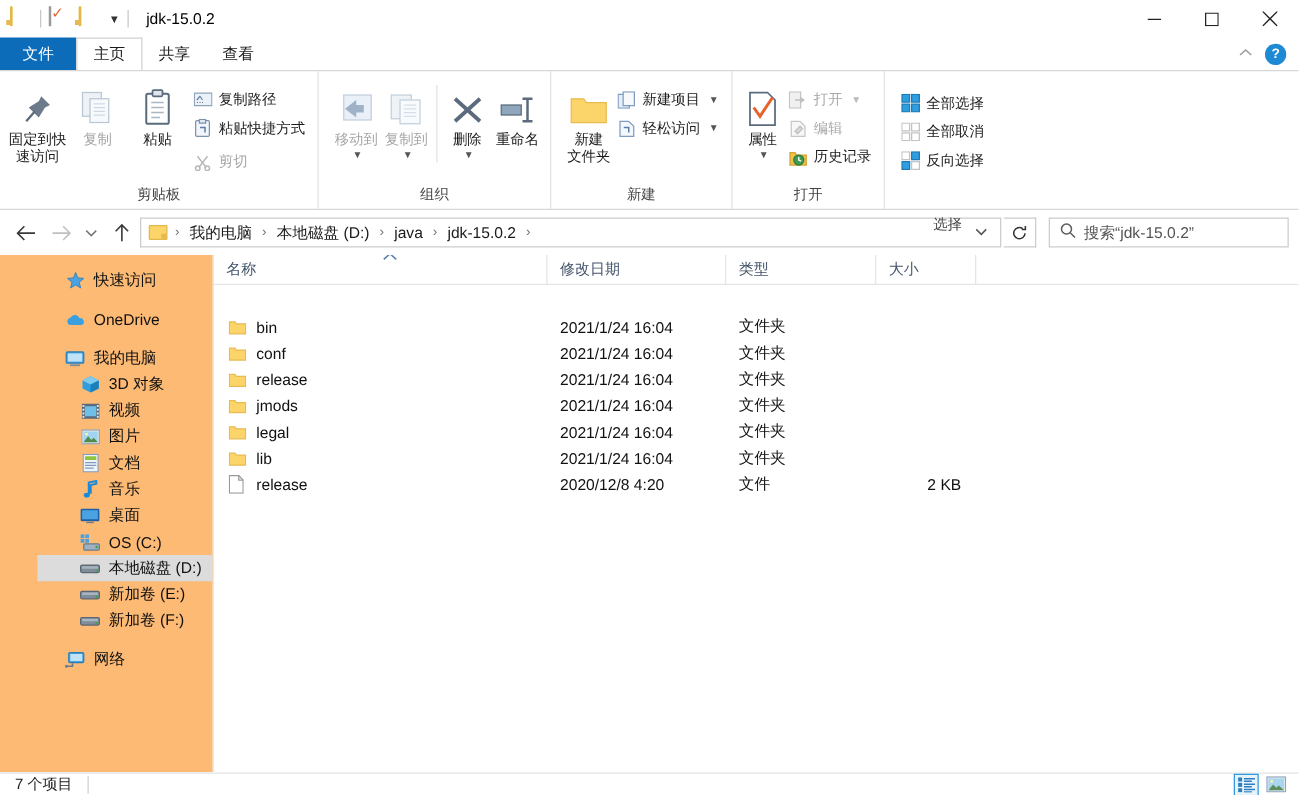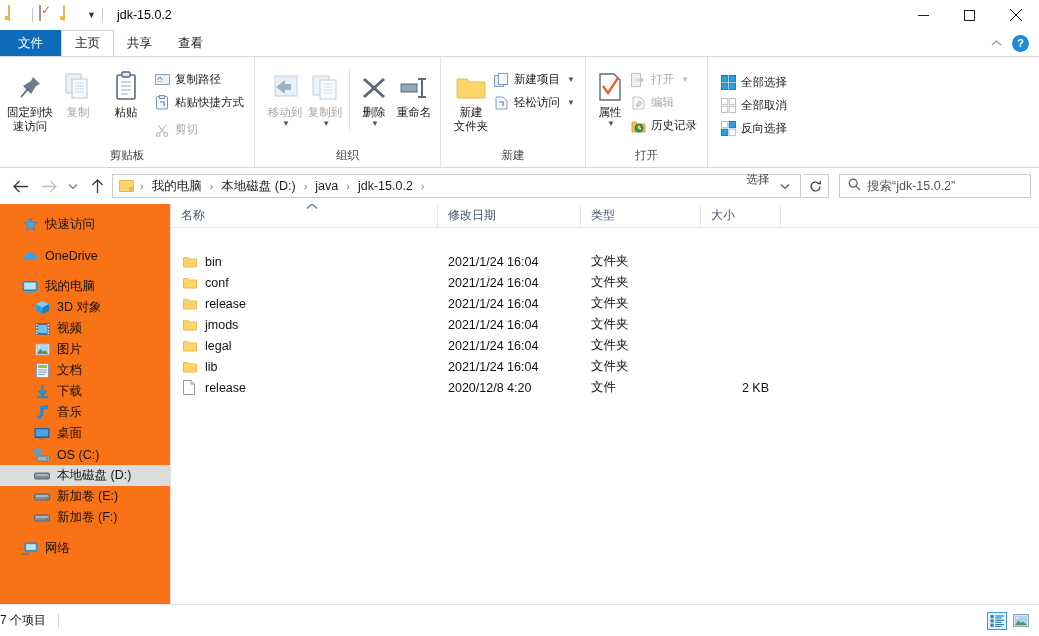--- a/index.html
+++ b/index.html
@@ -66,21 +66,21 @@
   .crumb { font-size:12.5px; color:#1b1b1b; padding:0 2px; }
   .crumb-sep { color:#707070; font-size:11px; padding:0 3px; }
   .crumbbox .spacer { flex:1; }
   .crumb-drop { color:#555; font-size:10px; padding:0 4px; }
   .refresh { width:26px; height:24px; border:1px solid #cccccc; border-left:none; display:flex; align-items:center; justify-content:center; color:#333; font-size:13px; }
   .searchbox { width:192px; height:24px; border:1px solid #cccccc; display:flex; align-items:center; gap:6px; padding:0 8px; margin-left:8px; }
   .searchbox .ph { font-size:12.5px; color:#555;text-align:center; }
 
   
   .body { flex:1; display:flex; overflow:hidden; }
-  .sidebar { width:170px; background:#f97316; padding-top:10px; overflow:hidden; position:relative; }
+  .sidebar { width:170px; background:#fdba74; padding-top:10px; overflow:hidden; position:relative;padding-left:30px; }
   .sbitem { height:21px; display:flex; align-items:center; gap:7px; font-size:12.5px; color:#111; padding-left:22px; white-space:nowrap; }
   .sbitem.indent { padding-left:34px; }
   .sbitem.sel { background:#dcdcdc; }
   .sbitem .si { width:16px; height:16px; flex:0 0 16px; display:flex; align-items:center; justify-content:center; }
   .sbgap { height:10px; }
 
   .content { flex:1; border-left:1px solid #e0e0e0; display:flex; flex-direction:column; overflow:hidden;gap:23px; }
   .colhead { height:24px; display:flex; align-items:center; border-bottom:1px solid #e5e5e5; position:relative; }
   .ch { font-size:12px; color:#44546a; padding-left:10px; height:24px; display:flex; align-items:center; border-right:1px solid #e5e5e5; }
   .ch.name { width:267px; }
@@ -90,21 +90,21 @@
   .sortmark { position:absolute; left:135px; top:-3px; font-size:10px; color:#5a7ca8; }
   .rows { flex:1; }
   .row { height:21px; display:flex; align-items:center; font-size:12.5px; color:#111; }
   .cell.name { width:267px; display:flex; align-items:center; gap:8px; padding-left:12px; }
   .cell.date { width:143px; padding-left:10px; color:#111; }
   .cell.type { width:120px; padding-left:10px; }
   .cell.size { width:80px; text-align:right; padding-right:12px; }
   .fileico { width:14px; height:16px; flex:0 0 14px; display:flex; align-items:center; }
 
   
-  .statusbar { height:32px; border-top:1px solid #e3e3e3; display:flex; align-items:center; position:relative; background:#fff; }
+  .statusbar { height:18px; border-top:1px solid #e3e3e3; display:flex; align-items:center; padding-left:12px; position:relative; background:#fff; }
   .status-text { font-size:12px; color:#1b1b1b; }
   .status-sep { width:1px; height:14px; background:#d0d0d0; margin-left:12px; }
   .viewbtns { position:absolute; right:8px; display:flex; gap:4px; align-items:center; }
   .viewbtn { width:20px; height:18px; display:flex; align-items:center; justify-content:center; }
   .viewbtn.sel { border:1px solid #3399dd; background:#e7f3fb; }
   .watermark { position:absolute; right:56px; bottom:14px; font-size:13px; color:#d8d8d8; white-space:nowrap; letter-spacing:0.2px; }
 </style>
 </head>
 <body>
 
@@ -560,29 +560,20 @@
               <rect x="0.5" y="0.5" width="12" height="14" fill="#eef4f9" stroke="#7f9cc0"></rect>
               <rect x="2" y="2" width="9" height="3" fill="#8cc63f"></rect>
               <g stroke="#7f9cc0" stroke-width="1">
                 <line x1="2" y1="7" x2="11" y2="7"></line>
                 <line x1="2" y1="9.2" x2="11" y2="9.2"></line>
                 <line x1="2" y1="11.4" x2="9" y2="11.4"></line>
               </g>
             </svg>
         </span>
         <span>文档</span>
-      </div>
-      <div class="sbitem indent">
-        <span class="si">
-          <svg width="13" height="15" viewBox="0 0 13 15">
-              <path d="M6.5 1 L6.5 9 M2.5 6.5 L6.5 11 L10.5 6.5" fill="none" stroke="#1e8ad6" stroke-width="2.4"></path>
-              <rect x="1" y="12.2" width="11" height="2" fill="#1e8ad6"></rect>
-            </svg>
-        </span>
-        <span>下载</span>
       </div>
       <div class="sbitem indent">
         <span class="si">
           <svg width="13" height="15" viewBox="0 0 13 15">
               <path d="M5 12 L5 2 L11 0.8 L11 3 L6.6 4 L6.6 11" fill="none" stroke="#1e8ad6" stroke-width="1.6"></path>
               <ellipse cx="3.4" cy="12.1" rx="2.4" ry="1.9" fill="#1e8ad6"></ellipse>
             </svg>
         </span>
         <span>音乐</span>
       </div>

